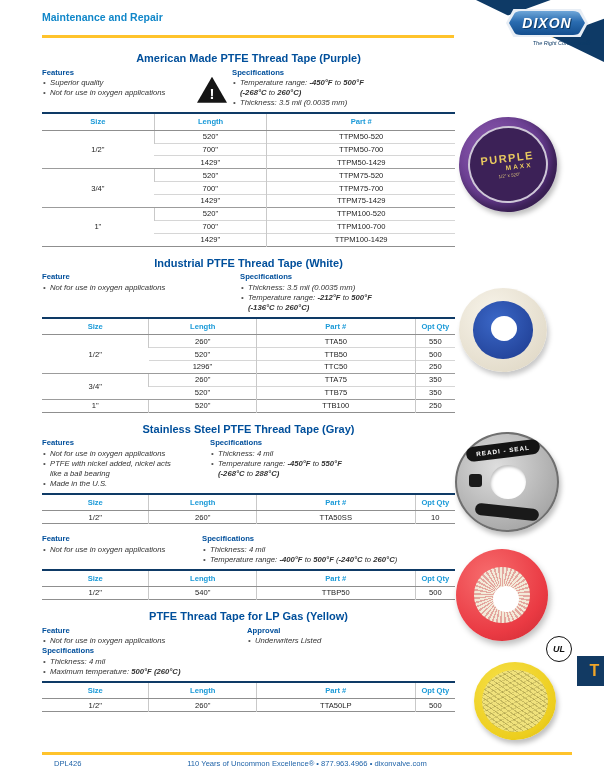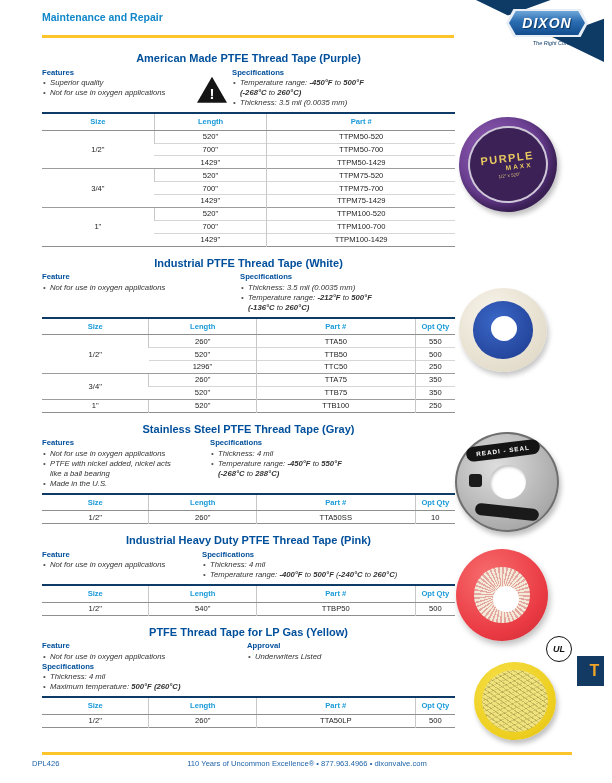--- a/index.html
+++ b/index.html
@@ -14,21 +14,21 @@
   .corner-navy2{position:absolute;top:0;left:0;width:150px;height:72px;background:#0e3a66;
                clip-path:polygon(22px 0,150px 0,150px 62px);}
   .corner-stripe{position:absolute;width:210px;height:36px;background:#ffffff;right:-30px;top:9px;
                  transform:rotate(-20deg);}
   .dixon-logo{position:absolute;right:16px;top:9px;width:82px;height:28px;}
   .hex-outer{position:absolute;inset:0;background:#e8eef5;
              clip-path:polygon(9% 0,91% 0,100% 50%,91% 100%,9% 100%,0 50%);
              filter:drop-shadow(1px 1px 1px rgba(0,0,0,.35));}
   .hex-inner{position:absolute;inset:2px 3px;background:linear-gradient(180deg,#6ea6d8 0%,#2a6cb0 45%,#134e8e 100%);
              clip-path:polygon(9% 0,91% 0,100% 50%,91% 100%,9% 100%,0 50%);
-             display:flex;align-items:center;justify-content:center;}
+             display:flex;align-items:center;justify-content:center;border-radius:12px;}
   .dixon-word{color:#fff;font-weight:bold;font-style:italic;font-size:14px;letter-spacing:1px;
               text-shadow:1px 1px 0 #0d3b67;}
   .dixon-tagline{position:absolute;right:14px;top:40px;font-size:5.5px;font-style:italic;color:#0d3b67;}
 
   
   .content{position:absolute;left:42px;top:52px;width:413px;}
   .section{margin-bottom:10px;}
   .sec-title{text-align:center;font-size:11px;font-weight:bold;color:#004f9b;margin-bottom:3px;line-height:1.15;}
   .block-row{display:flex;align-items:flex-start;}
   .block-heading{font-size:7.7px;font-weight:bold;color:#004f9b;margin-bottom:1px;line-height:1.25;}
@@ -56,21 +56,21 @@
   table.spec-table td{font-size:7.6px;color:#222;text-align:center;padding:1.4px 2px;line-height:1.2;}
   table.spec-table td+td, table.spec-table th+th{border-left:1px solid #c9c9c9;}
   table.spec-table tbody tr+tr td{border-top:1px solid #d6d6d6;}
   table.spec-table tbody tr.group-start td{border-top:1.4px solid #9c9c9c;}
   table.spec-table tbody tr:first-child td{border-top:none;}
   .cols3 .c0{width:27%;} .cols3 .c1{width:27%;} .cols3 .c2{width:46%;}
   .cols4 .c0{width:26%;} .cols4 .c1{width:26%;} .cols4 .c2{width:39%;} .cols4 .c3{width:9%;}
 
   
   .footer-rule{position:absolute;left:42px;top:752px;width:530px;height:3px;background:#ffc32b;}
-  .footer-left{position:absolute;left:32px;top:759px;font-size:7.6px;color:#1f63a8;}
+  .footer-left{position:absolute;left:54px;top:759px;font-size:7.6px;color:#1f63a8;}
   .footer-center{position:absolute;left:42px;top:759px;width:530px;text-align:center;font-size:7.6px;color:#1f63a8;}
   .footer-right{position:absolute;left:42px;top:759px;width:530px;text-align:right;font-size:7.6px;color:#1f63a8;}
 
   
   .roll{position:absolute;border-radius:50%;}
   .roll-purple{left:459px;top:117px;width:98px;height:95px;transform:rotate(-7deg);
       background:radial-gradient(circle at 35% 30%,#8a58ad,#5c3385 70%);
       box-shadow:inset -5px -7px 10px rgba(0,0,0,.4),2px 4px 5px rgba(0,0,0,.25);}
   .roll-purple .label{position:absolute;inset:9%;border-radius:50%;background:#3c2157;
       border:2.5px solid #cfc8d8;display:flex;flex-direction:column;align-items:center;justify-content:center;}
@@ -308,21 +308,20 @@
             <tr class="group-start">
               <td class="c0 size-cell" rowspan="1">1/2"</td>
               <td class="c1">260"</td>
               <td class="c2">TTA50SS</td>
               <td class="c3">10</td>
             </tr>
           </tbody>
         </table>
       </div>
       <div class="section sec-pink">
-        <div class="sec-title">Industrial Heavy Duty PTFE Thread Tape (Pink)</div>
         <div class="block-row">
           <div class="block b0">
             <div class="block-heading">Feature</div>
             <ul class="bullets">
               <li class="bullet-item">Not for use in oxygen applications</li>
             </ul>
           </div>
           <div class="block b1">
             <div class="block-heading">Specifications</div>
             <ul class="bullets">

